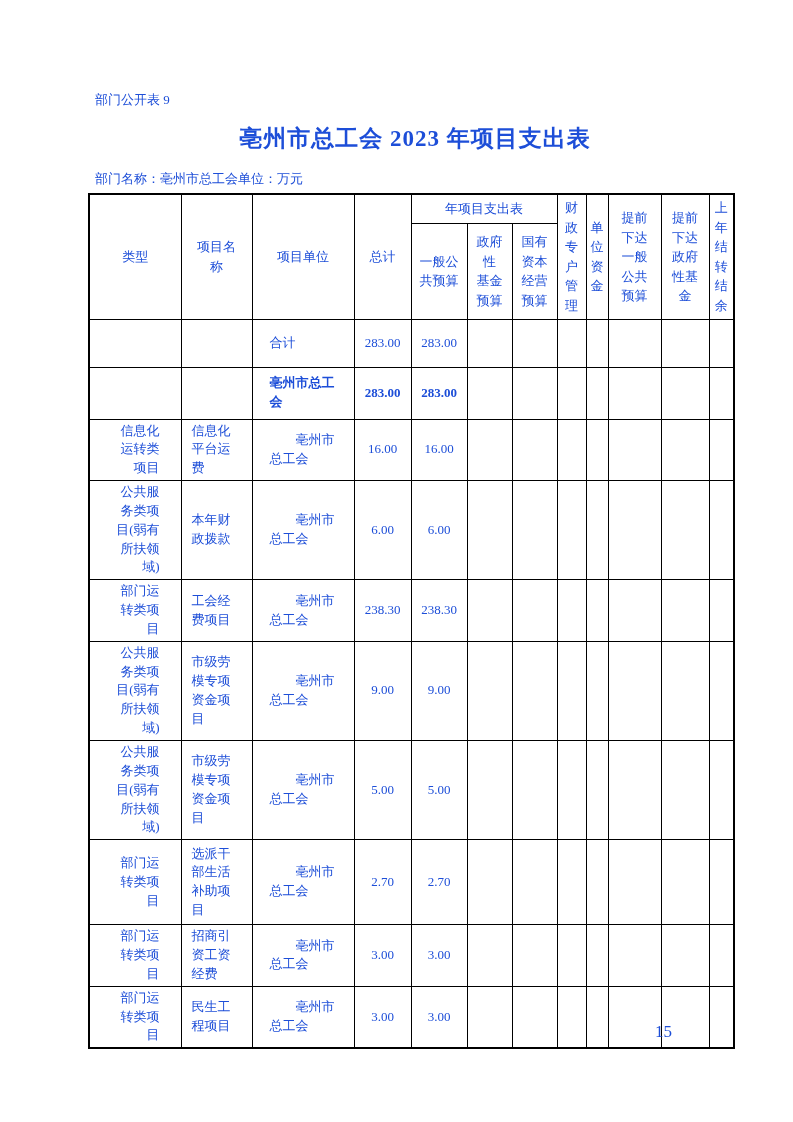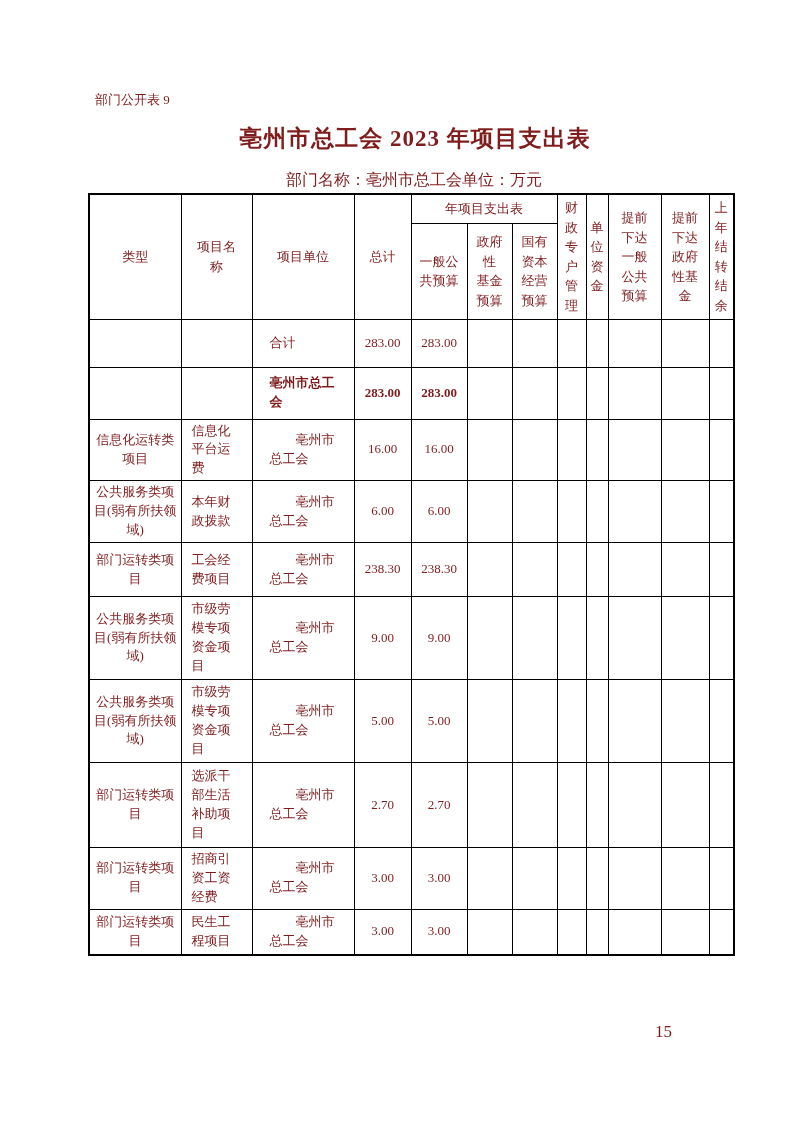--- a/index.html
+++ b/index.html
@@ -2,21 +2,21 @@
 <html><head>
 <meta charset="utf-8">
 <style>
   * { box-sizing: border-box; }
   html, body { margin: 0; padding: 0; background: #ffffff; }
   .page {
     position: relative;
     width: 793px;
     height: 1122px;
     background: #ffffff;
-    color: #7f1d1d;
+    color: #1d4ed8;
     font-family: "Liberation Serif", "DejaVu Serif", serif;
     overflow: hidden;
   }
   .corner-label {
     position: absolute;
     top: 91px;
     left: 95px;
     font-size: 13px;
   }
   .doc-title {
@@ -30,22 +30,22 @@
     font-weight: bold;
     letter-spacing: 1px;
     padding-left: 37px;
   }
   .meta-row {
     position: absolute;
     top: 170px;
     left: 95px;
     width: 638px;
     display: flex;
-    justify-content: center;
-    font-size: 16px;
+    justify-content: flex-start;
+    font-size: 13px;
   }
   table.tbl {
     position: absolute;
     top: 193px;
     left: 88px;
     width: 645px;
     border-collapse: collapse;
     table-layout: fixed;
     border: 2px solid #000;
     font-size: 13px;
@@ -61,21 +61,21 @@
     text-align: center;
     white-space: pre-line;
     line-height: 1.5;
   }
   tr.hr1 { height: 29px; }
   tr.hr2 { height: 96px; }
   .tbl td {
     line-height: 1.45;
     word-break: break-all;
   }
-  td.c-type { text-align: center; padding: 2px 2px; }
+  td.c-type { text-align: right; padding: 2px 21px; }
   td.c-name { text-align: left; padding: 2px 10px; }
   td.c-unit { text-align: left; padding: 2px 17px; }
   td.c-unit.indent { text-indent: 26px; }
   td.c-num  { text-align: center; }
   tr.bold td { font-weight: bold; }
   .page-number {
     position: absolute;
     top: 1022px;
     left: 655px;
     font-size: 17px;

